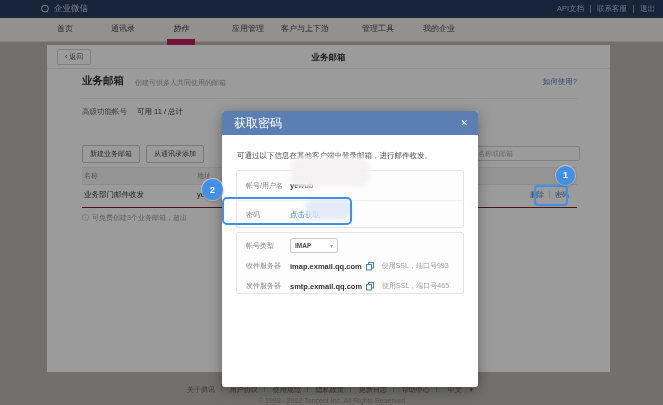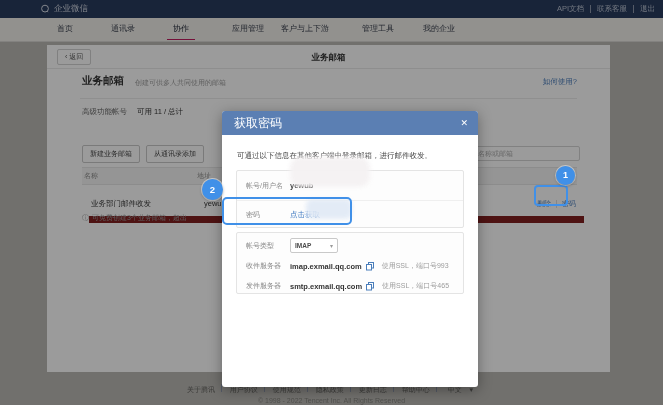--- a/index.html
+++ b/index.html
@@ -10,21 +10,21 @@
 
   
   .topbar{left:0;top:0;width:663px;height:18px;background:#26395c;z-index:1;}
   .brand{left:40px;top:0;height:18px;display:flex;align-items:center;color:#d5dbe6;font-size:8.5px;gap:4px;}
   .topbar-links{right:8px;top:0;height:18px;display:flex;align-items:center;gap:6px;color:#b7c0d0;font-size:7.5px;}
   .vsep{display:inline-block;width:0;height:8px;border-left:1px solid #8b95a8;}
 
   
   .navbar{left:0;top:18px;width:663px;height:23px;background:#f0eeea;border-bottom:1px solid #d8d6d2;z-index:1;}
   .tab{position:absolute;top:0;height:21px;line-height:22px;font-size:8px;color:#3d4450;text-align:center;cursor:default;}
-  .tab.active{color:#1f2634;border-bottom:1px solid #be185d;}
+  .tab.active{color:#1f2634;border-bottom:6px solid #be185d;font-style:italic;}
   .t1{left:53px;width:24px;} .t2{left:106px;width:34px;} .t3{left:167px;width:28px;}
   .t4{left:226px;width:44px;} .t5{left:275px;width:60px;} .t6{left:356px;width:44px;} .t7{left:417px;width:44px;}
 
   
   .card{left:47px;top:45px;width:563px;height:327px;background:#ffffff;z-index:1;}
   .crumb-row{left:0;top:0;width:563px;height:23px;border-bottom:1px solid #e9e9e9;}
   .back-btn{left:10px;top:4px;height:14px;line-height:14px;padding:0 7px;border:1px solid #d2d2d2;border-radius:2px;
             font-size:7px;color:#555;background:#fff;display:flex;align-items:center;gap:2px;}
   .crumb-title{left:0;top:0;width:563px;height:23px;line-height:24px;text-align:center;font-size:8.5px;font-weight:bold;color:#333;}
   .heading{left:35px;top:29px;font-size:10.5px;font-weight:bold;color:#333;}
@@ -36,21 +36,21 @@
   .btn{position:absolute;top:100px;height:16px;line-height:16px;padding:0 7px;border:1px solid #c9c9c9;border-radius:2px;
        background:#fff;font-size:7px;color:#444;}
   .btn-new{left:35px;} .btn-add{left:99px;}
   .search-input{left:408px;top:101px;width:125px;height:15px;border:1px solid #d4d4d4;border-radius:2px;
                 font-size:7px;color:#333;padding:0 4px 0 22px;background:#fff;box-sizing:border-box;
                 font-family:inherit;}
   .search-input::placeholder{color:#a8a8a8;}
   .thead{left:35px;top:122px;width:495px;height:16px;background:#f6f6f5;border-top:1px solid #e7e7e7;border-bottom:1px solid #e7e7e7;}
   .th-name{left:2px;top:0;line-height:16px;font-size:7px;color:#8a8a8a;}
   .th-addr{left:115px;top:0;line-height:16px;font-size:7px;color:#8a8a8a;}
-  .trow{left:42px;top:138px;width:495px;height:24px;border-bottom:7px solid #7f1d1d;margin-top:9px;}
+  .trow{left:35px;top:138px;width:495px;height:24px;border-bottom:1px solid #7f1d1d;}
   .td-name{left:2px;top:0;line-height:24px;font-size:7.5px;color:#333;}
   .td-addr{left:115px;top:0;line-height:24px;font-size:7.5px;color:#333;}
   .row-actions{right:8px;top:0;height:24px;display:flex;align-items:center;gap:5px;font-size:7px;color:#4a7cba;}
   .note{left:35px;top:168px;font-size:7px;color:#9c9c9c;display:flex;gap:3px;align-items:center;}
 
   
   .footer-links{left:0;top:384px;width:663px;text-align:center;font-size:7px;color:#5f5f5a;z-index:1;}
   .footer-links span{margin:0 3px;}
   .footer-copy{left:0;top:397px;width:663px;text-align:center;font-size:7px;color:#84847e;z-index:1;}
 

